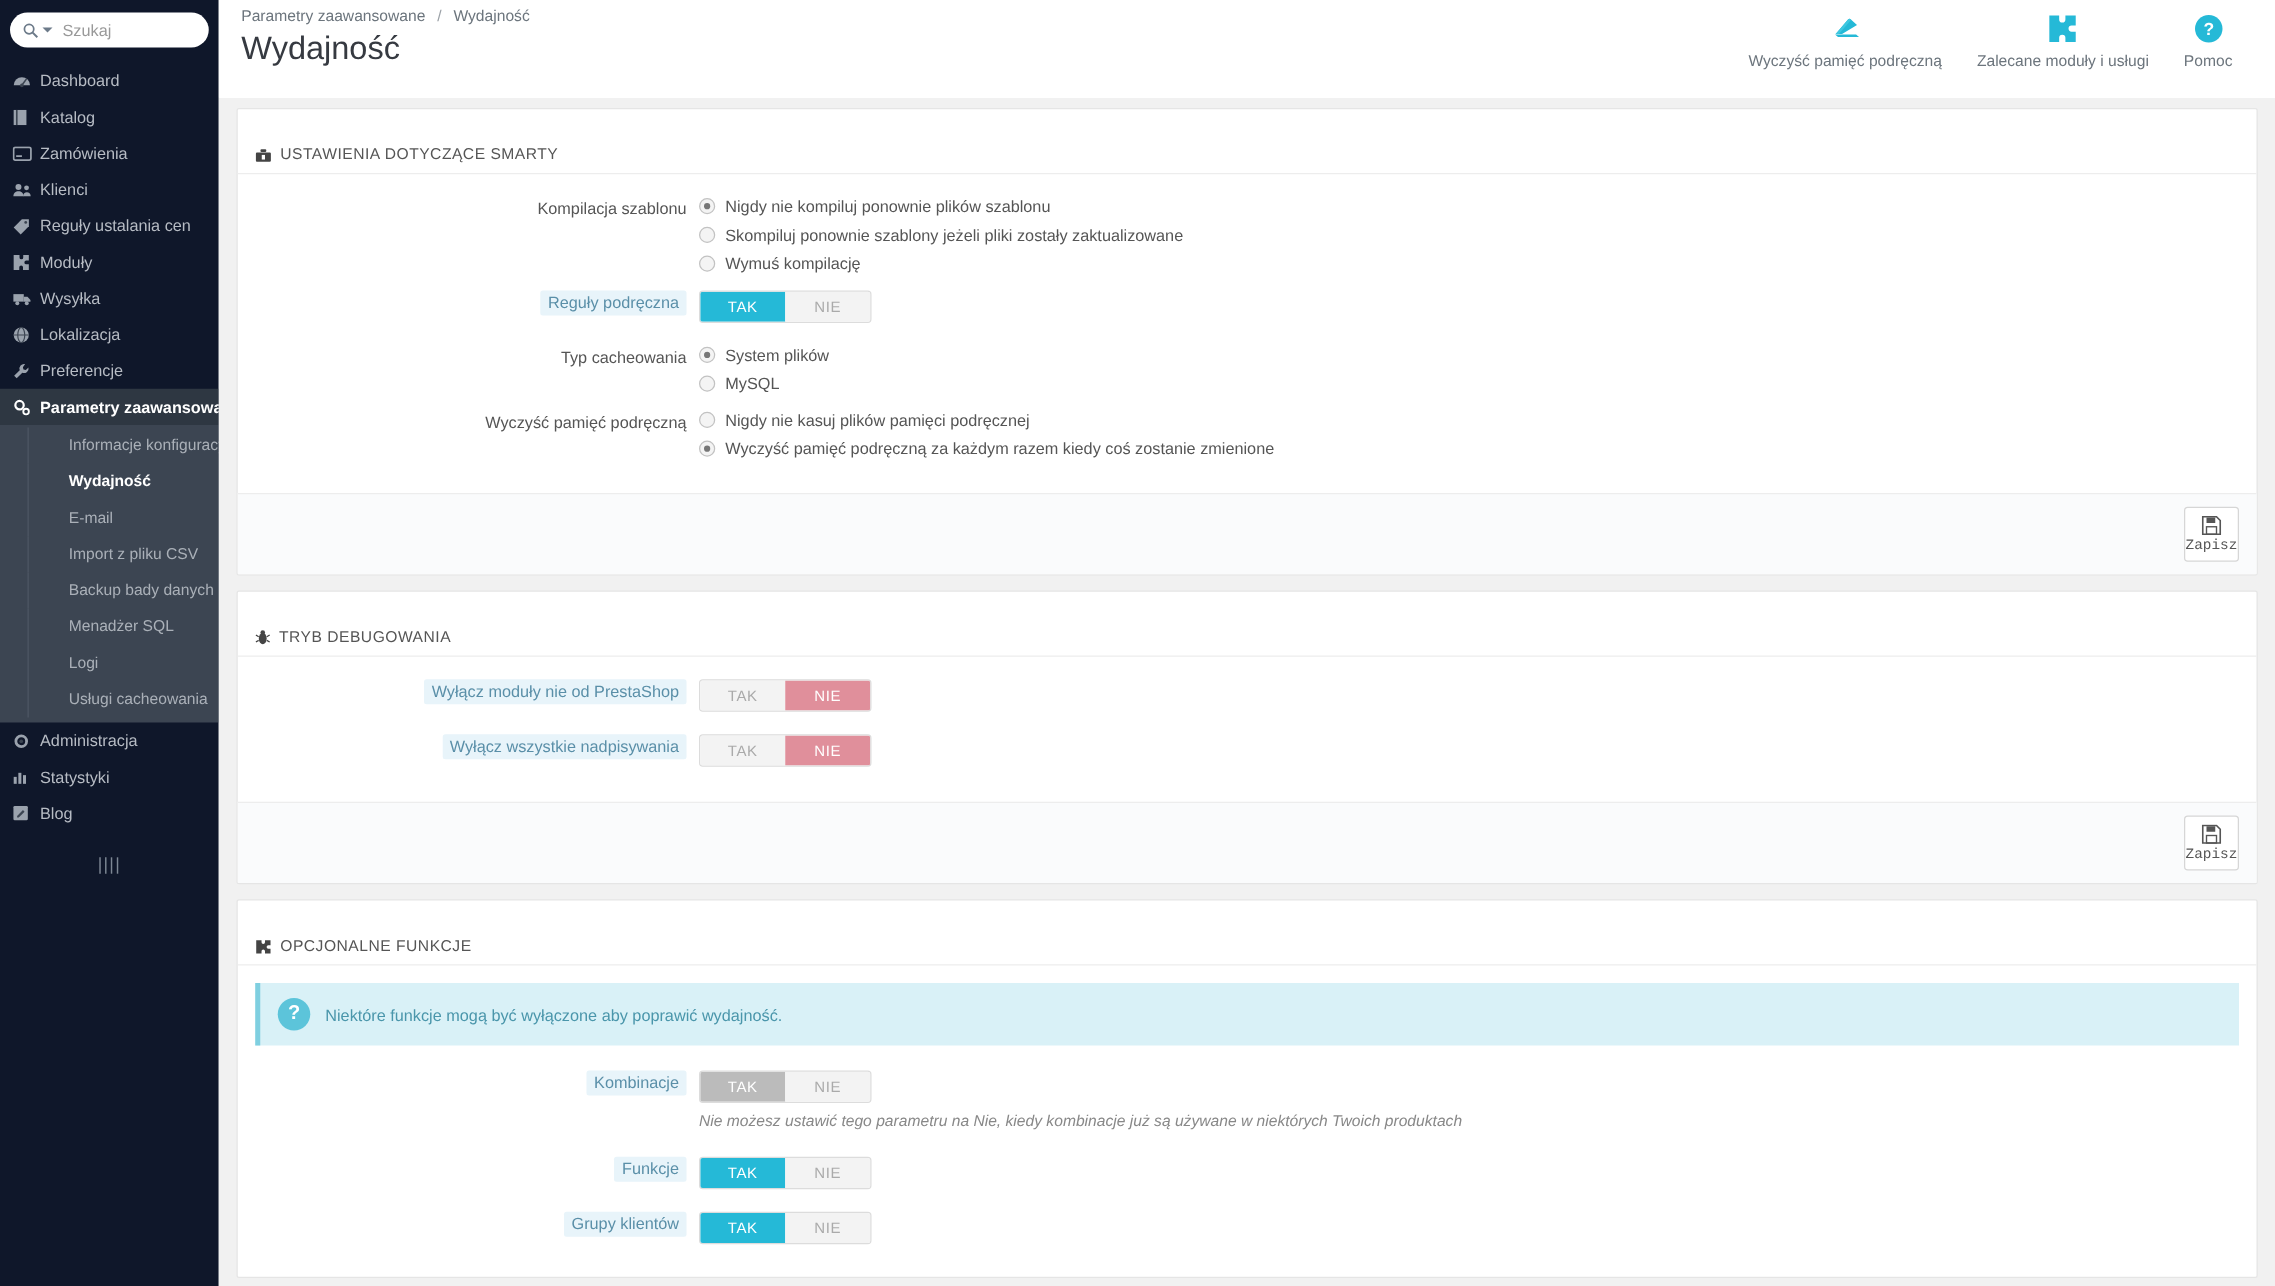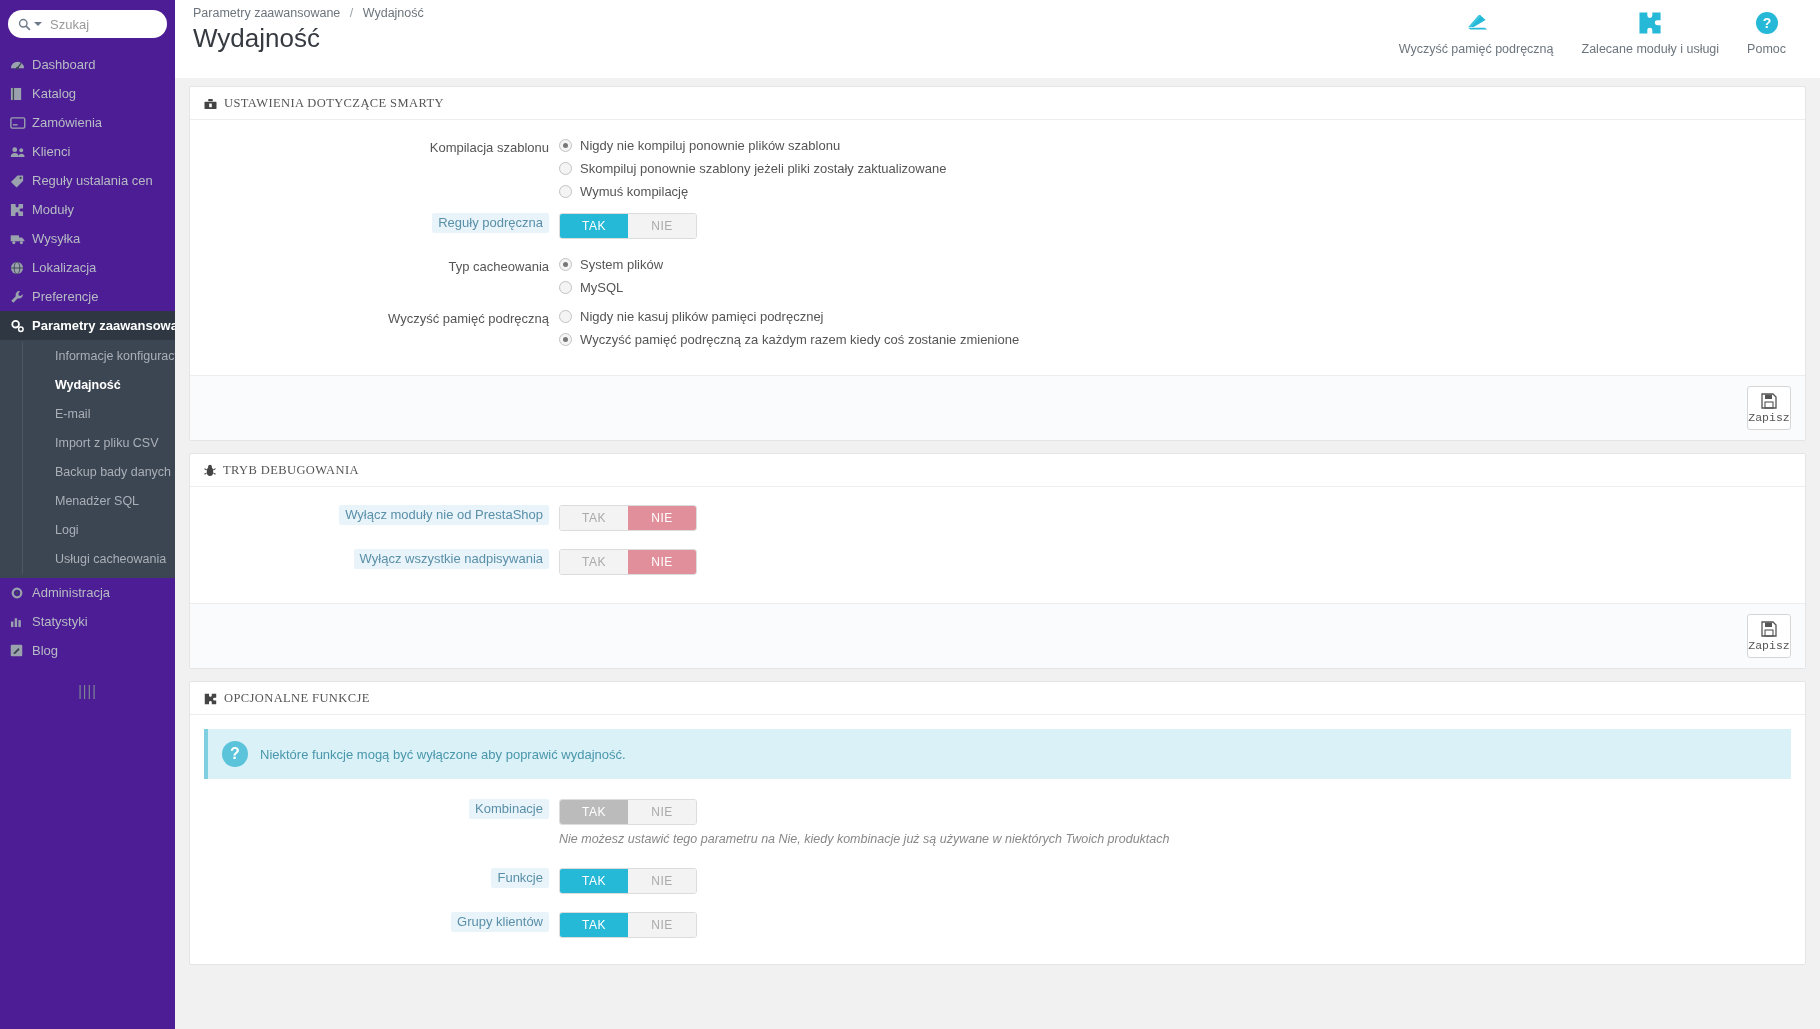--- a/index.html
+++ b/index.html
@@ -11,21 +11,21 @@
     background: #ffffff;
     font-family: "Liberation Sans", "DejaVu Sans", sans-serif;
     font-size: 13px;
     color: #555;
   }
   #app { display: flex; width: 1820px; height: 1029px; }
 
   
   #sidebar {
     width: 175px; min-width: 175px; height: 1029px;
-    background: #4c1d95;
+    background: #0f172a;
     color: #bbb;
     position: relative;
     overflow: hidden;
   }
   .search-wrap {
     margin: 10px 8px 12px 8px;
     background: #fff;
     border-radius: 16px;
     height: 28px;
     display: flex;
@@ -118,23 +118,23 @@
     border: 1px solid #e5e5e5;
     margin-bottom: 12px;
     border-radius: 2px;
   }
   .panel-head {
     border-bottom: 1px solid #ededed;
     padding: 9px 14px 8px 14px;
     font-size: 12.5px;
     color: #555;
     letter-spacing: 0.4px;
-    font-family: Liberation Serif, serif;
+    font-family: Liberation Sans, sans-serif;
     text-transform: uppercase;
-    display:flex; align-items:center; gap:7px;
+    display:flex; align-items:flex-end; gap:7px;margin-top:20px;
   }
   .panel-head .phicon { font-size: 13px; color:#444; }
   .panel-body { padding: 18px 14px 8px 14px; }
   .panel-foot {
     border-top: 1px solid #ededed;
     background: #fafbfc;
     padding: 10px 14px;
     display:flex; justify-content:flex-end;
   }
 

